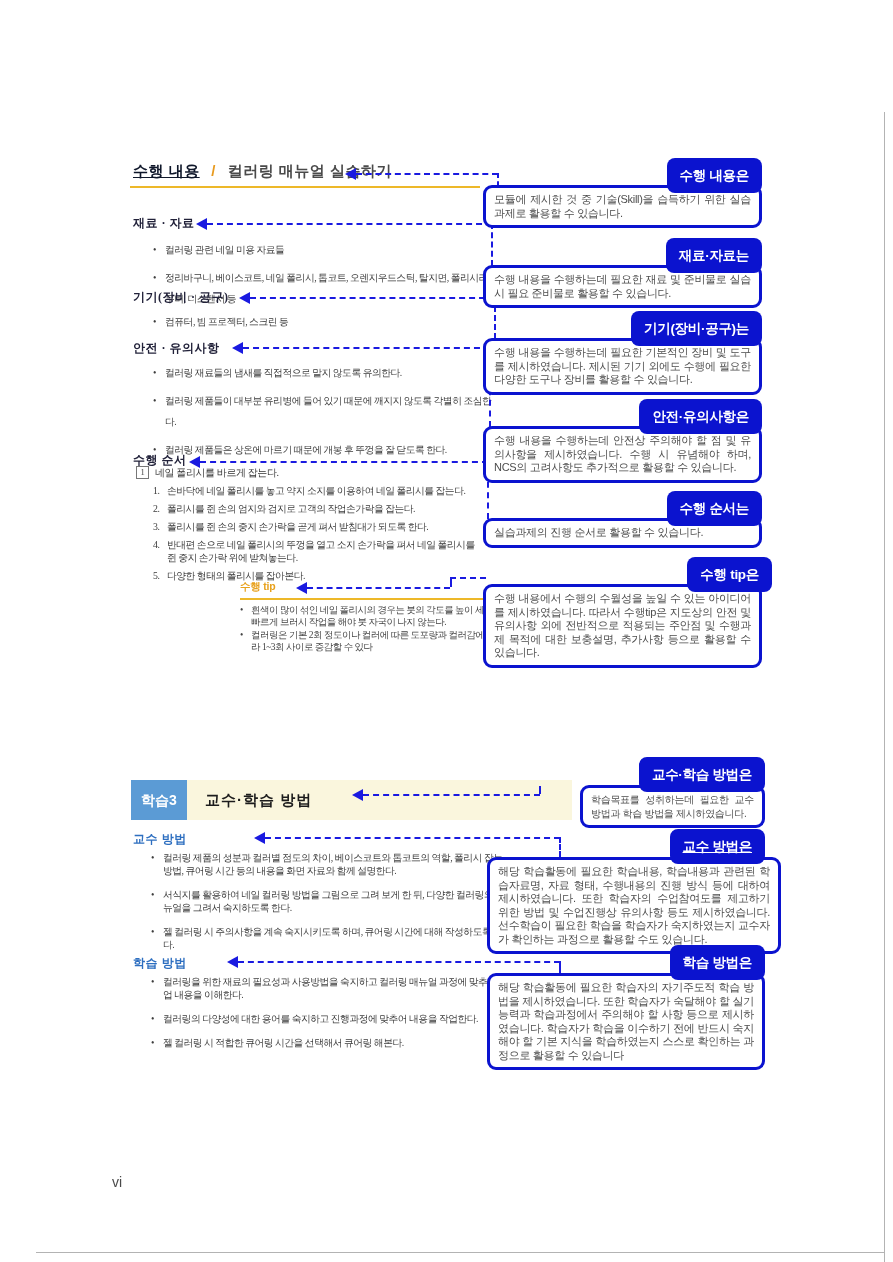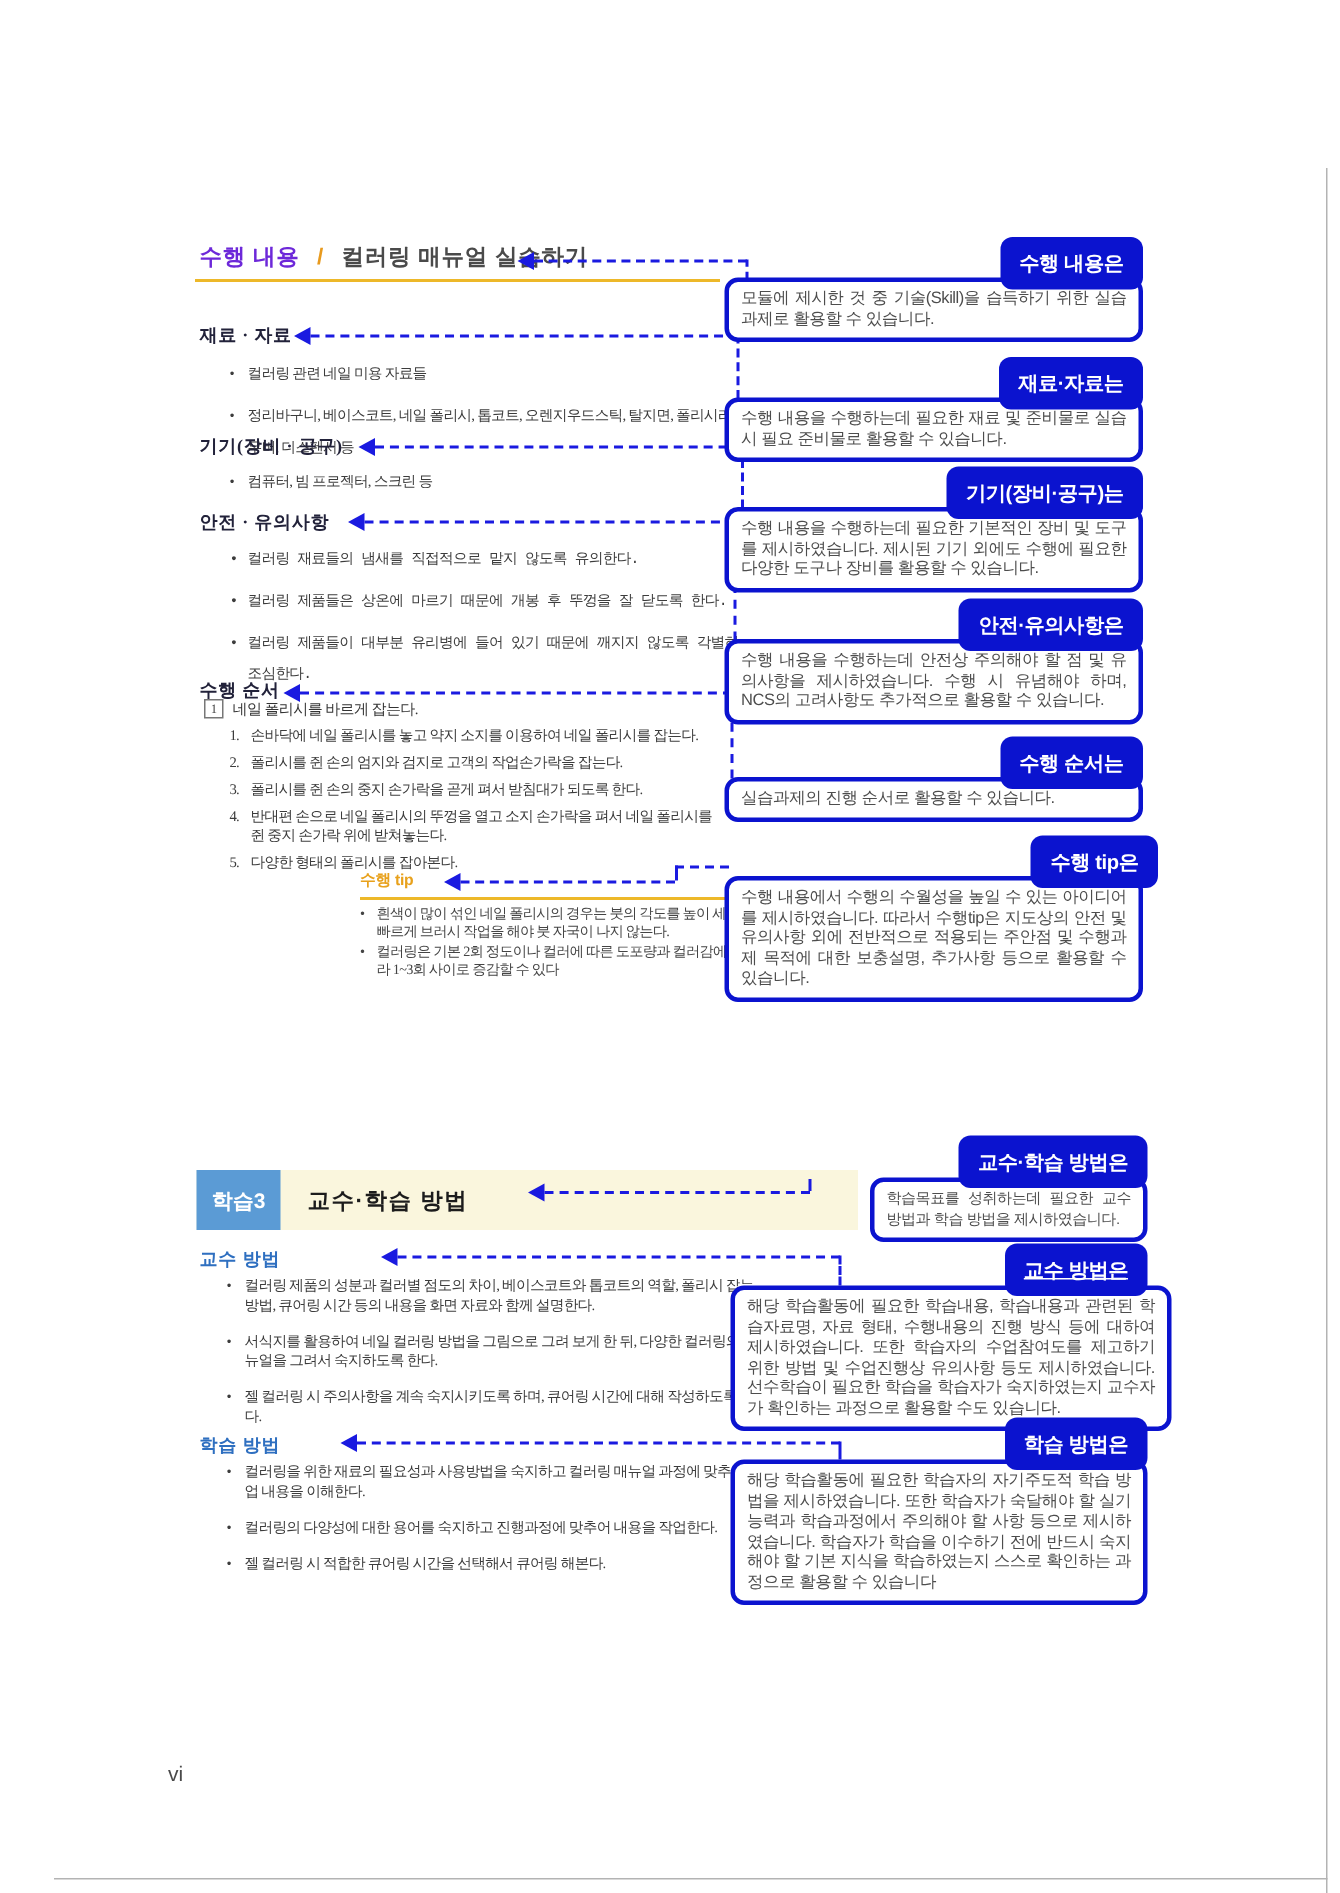--- a/index.html
+++ b/index.html
@@ -4,21 +4,21 @@
 <style>
   html,body { margin:0; padding:0; background:#ffffff; }
   .page {
     position:relative; width:893px; height:1262px; background:#ffffff;
     font-family:"Liberation Sans", sans-serif; overflow:hidden;
   }
   .edge { position:absolute; background:#b3b3b3; }
 
   
   .doc-title { position:absolute; left:133px; top:162px; font-size:15px; font-weight:bold; letter-spacing:0.5px; }
-  .doc-title .lbl { color:#6d28d9; }
+  .doc-title .lbl { color:#0f172a;text-decoration:underline; }
   .doc-title .sep { color:#e89a1e; padding:0 7px; }
   .doc-title .ttl { color:#4a4a4a; }
   .gold-rule { position:absolute; left:130px; top:186px; width:350px; height:2px; background:#edb829; }
 
   
   .sec-h { position:absolute; font-family:"Liberation Serif", serif; font-weight:bold; font-size:12px; color:#22223a; letter-spacing:0.5px; }
   .blt { position:absolute; margin:0; padding:0; list-style:none;
          font-family:"Liberation Serif", serif; font-size:9.8px; letter-spacing:-0.5px;
          color:#3c3c3c; }
   .blt li { position:relative; padding-left:13px; line-height:21px; margin-bottom:7px; }
@@ -85,24 +85,24 @@
     <li>컬러링 관련 네일 미용 자료들</li>
     <li>정리바구니, 베이스코트, 네일 폴리시, 톱코트, 오렌지우드스틱, 탈지면, 폴리시리무버, 디스펜서 등</li>
   </ul>
 
   <div class="sec-h" style="left:133px; top:289px;">기기(장비 · 공구)</div>
   <ul class="blt" style="left:152px; top:311px; width:340px;">
     <li>컴퓨터, 빔 프로젝터, 스크린 등</li>
   </ul>
 
   <div class="sec-h" style="left:133px; top:340px;">안전 · 유의사항</div>
-  <ul class="blt" style="left:152px; top:362px; width:345px;font-family:Liberation Mono, monospace;">
+  <ul class="blt" style="left:152px; top:362px; width:345px;">
     <li>컬러링 재료들의 냄새를 직접적으로 맡지 않도록 유의한다.</li>
+    <li>컬러링 제품들이 대부분 유리병에 들어 있기 때문에 깨지지 않도록 각별히 조심한다.</li>
     <li>컬러링 제품들은 상온에 마르기 때문에 개봉 후 뚜껑을 잘 닫도록 한다.</li>
-    <li>컬러링 제품들이 대부분 유리병에 들어 있기 때문에 깨지지 않도록 각별히 조심한다.</li>
   </ul>
 
   <div class="sec-h" style="left:133px; top:452px;">수행 순서</div>
   <div class="step-group">
     <span class="numbox">1</span><span>네일 폴리시를 바르게 잡는다.</span>
   </div>
   <ol class="steps">
     <li>손바닥에 네일 폴리시를 놓고 약지 소지를 이용하여 네일 폴리시를 잡는다.</li>
     <li>폴리시를 쥔 손의 엄지와 검지로 고객의 작업손가락을 잡는다.</li>
     <li>폴리시를 쥔 손의 중지 손가락을 곧게 펴서 받침대가 되도록 한다.</li>

